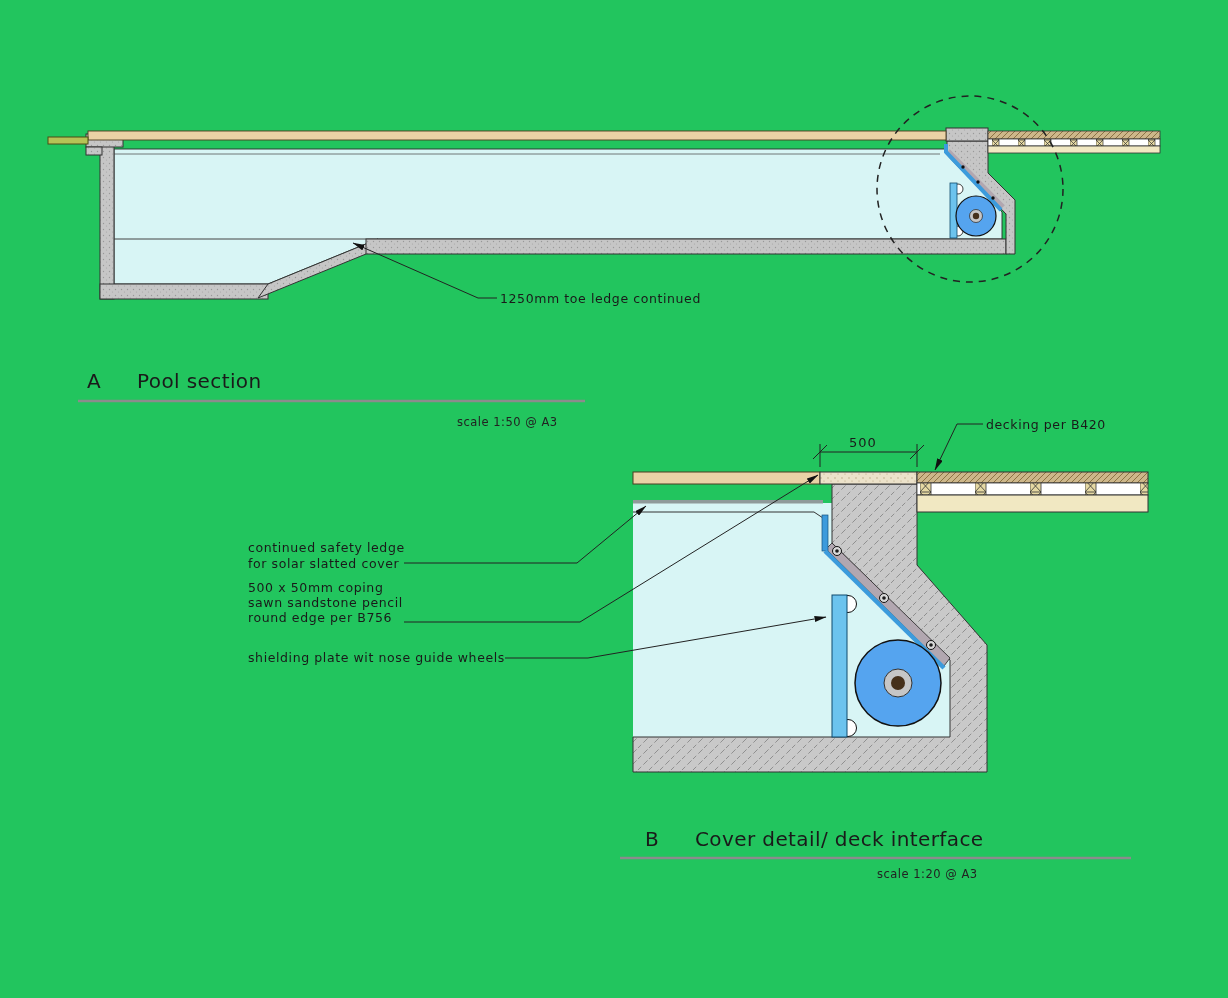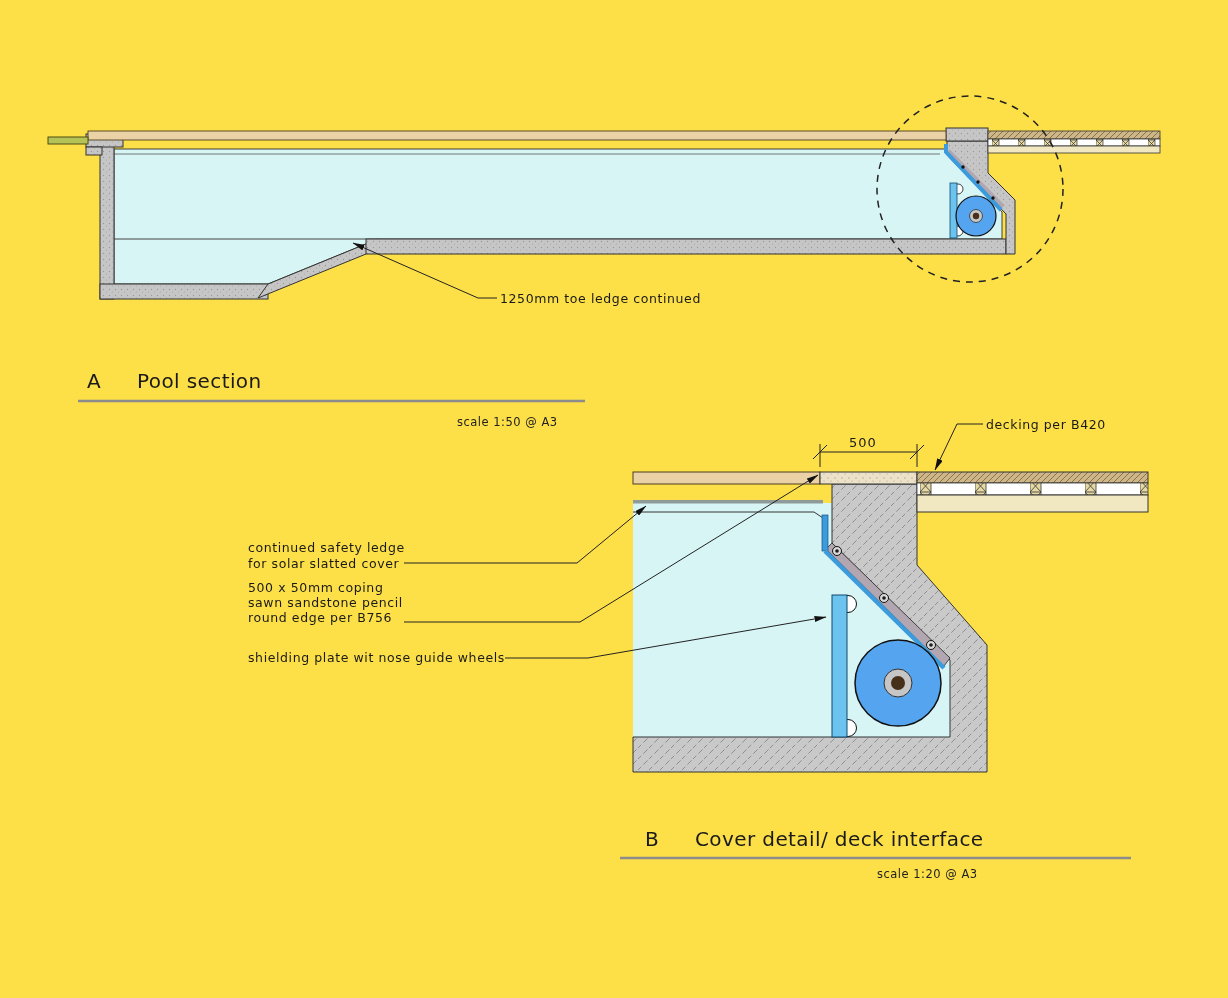--- a/index.html
+++ b/index.html
@@ -1,16 +1,16 @@
 <!DOCTYPE html>
 <html style="--water: #d8f5f5; --concrete: #c6c6c6; --hatch-concrete: #c9c9c9; --deck-top: #cdb78a; --deck-infill: #f1e8c2; --deck-block: #e5d8a2; --cover-board: #ead2a6; --coping: #ece2ca; --grass: #b5c356; --roller-blue: #55a4ef; --roller-core: #46301a; --shield-blue: #6cc3ee; --ledge-blue: #3c9bdc; --mount-grey: #b2a7b0; --ink: #222222; --underline-grey: #8c8c8c;"><head>
 <meta charset="utf-8">
 <style>
   html,body{margin:0;padding:0;background:#ffffff;}
-  .stage{position:relative;width:1228px;height:998px;background:#fde047;overflow:hidden;}
+  .stage{position:relative;width:1228px;height:998px;background:#22c55e;overflow:hidden;}
   svg{display:block;}
   text{font-family:"DejaVu Sans","Liberation Sans",sans-serif;fill:#1a1a1a;}
   .ann{font-size:12.5px;letter-spacing:0.6px;}
   .ttl{font-size:20px;letter-spacing:0.4px;}
   .scl{font-size:11.5px;letter-spacing:0.5px;fill:#222;}
   .dim{font-size:13px;letter-spacing:1px;}
   .ink{stroke:#222;stroke-width:1;fill:none;}
 </style>
 </head>
 <body>

